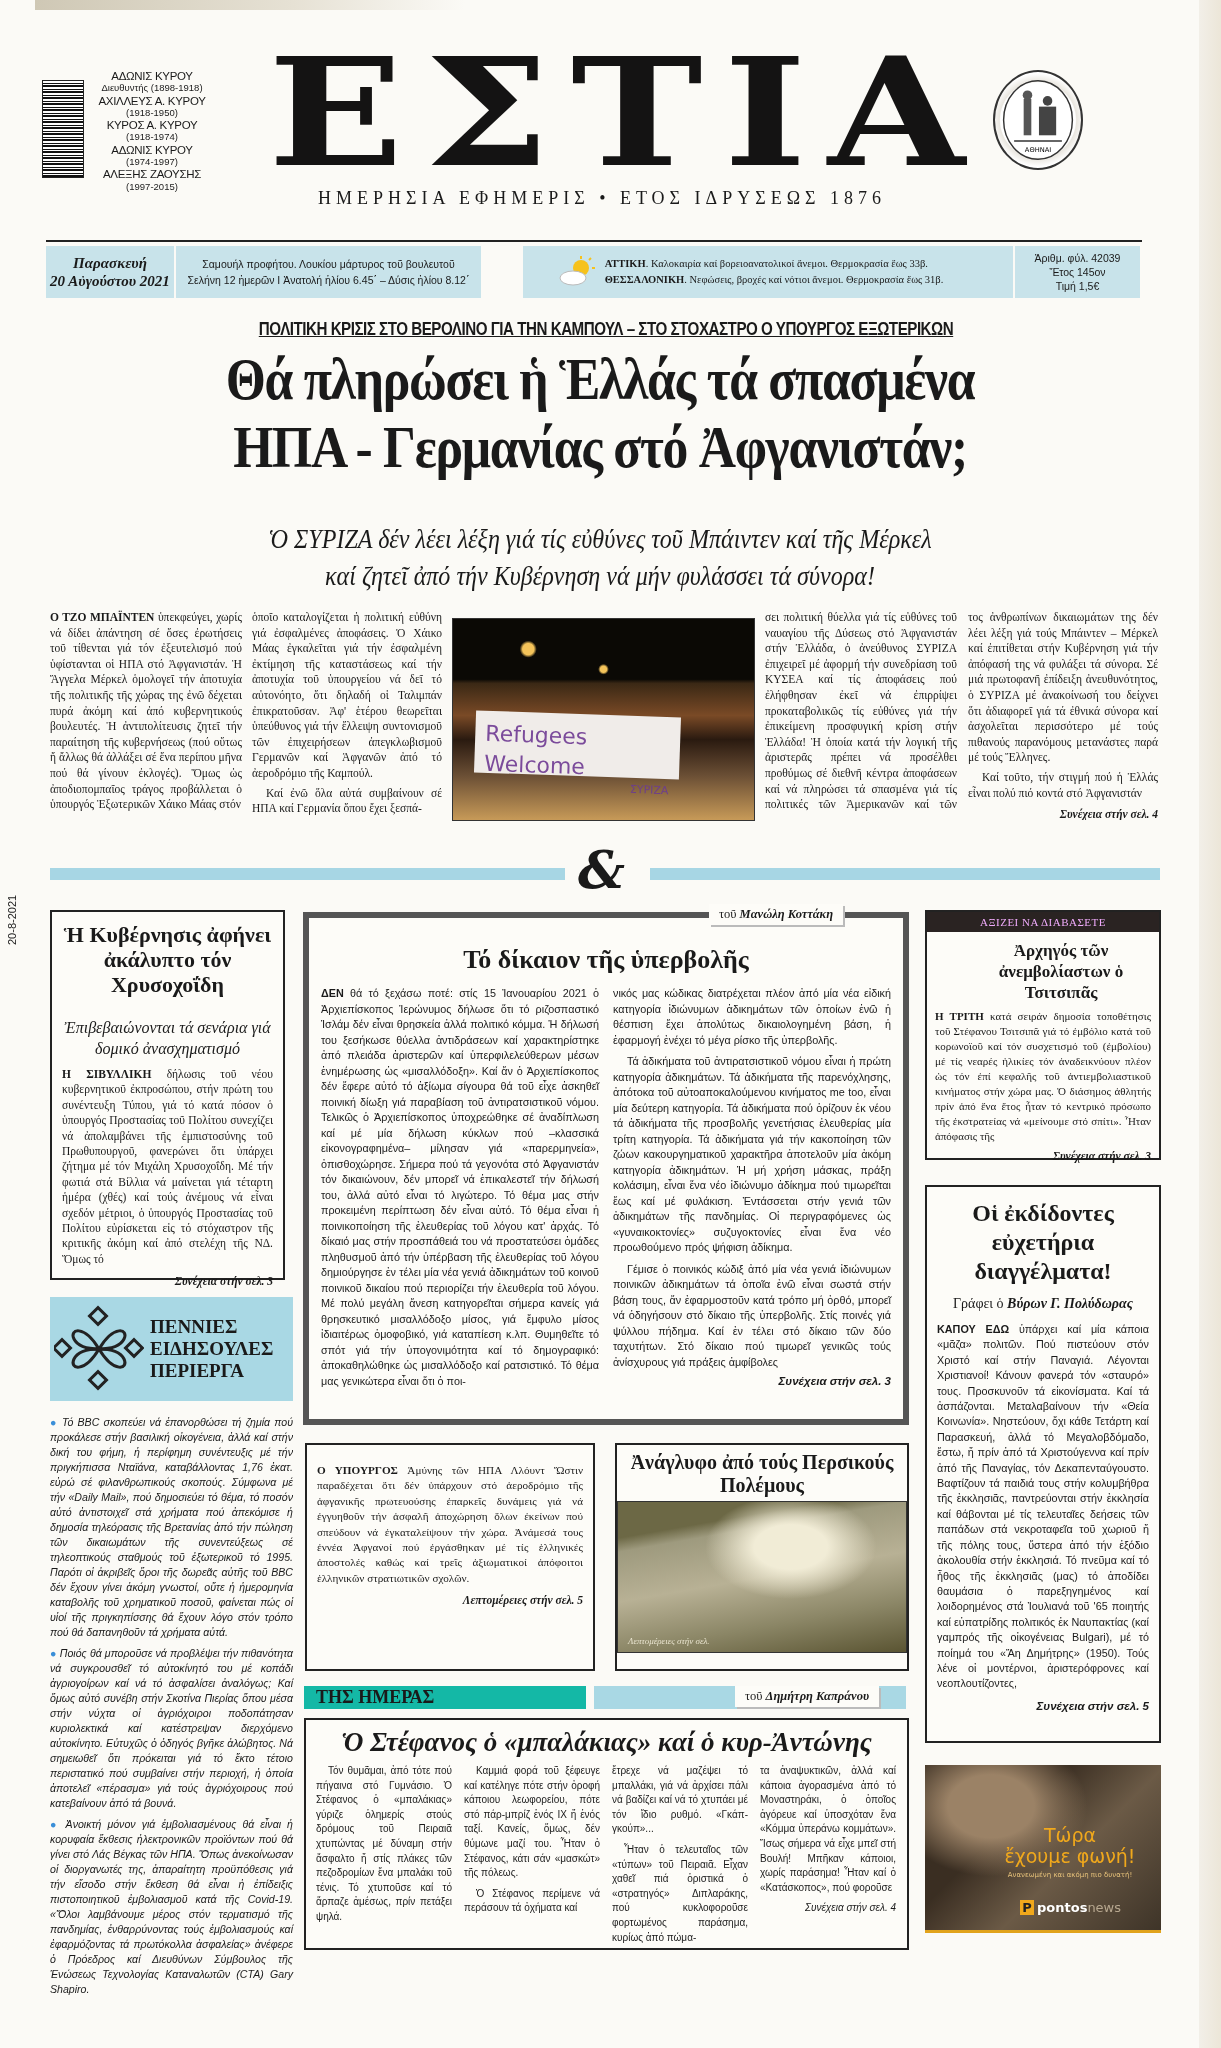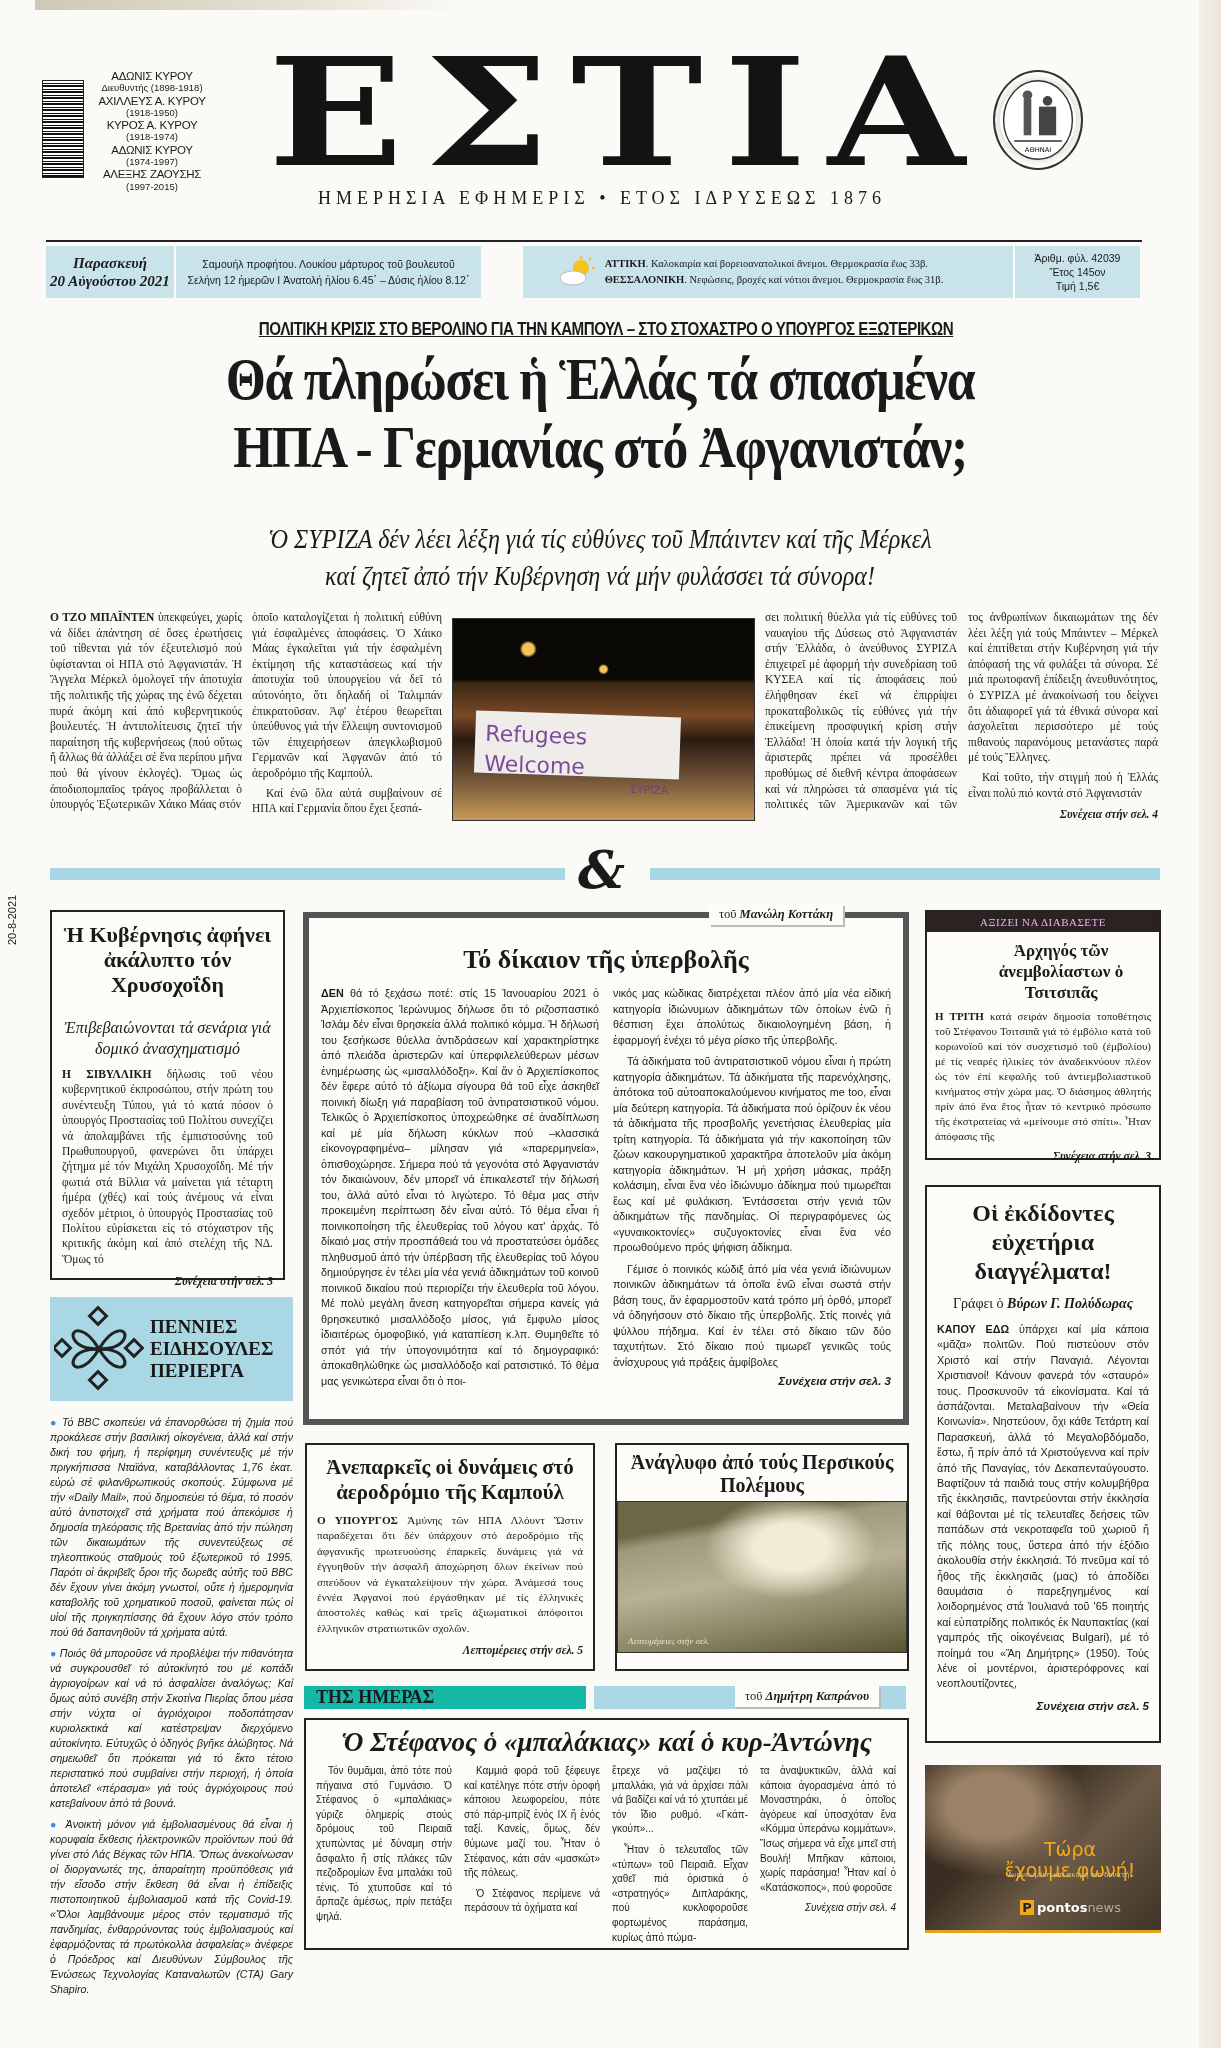--- a/index.html
+++ b/index.html
@@ -58,21 +58,21 @@
   .curiosities .txt { font-weight:bold; font-size:19px; line-height:22px; padding-left:6px; }
   .ital { font-style:italic; }
   .photo2 { position:absolute; left:617px; top:1501px; width:290px; height:152px; overflow:hidden; border:1px solid #333; background:
      radial-gradient(ellipse at 60% 30%,#f1ecd6 0 15%,transparent 35%),
      linear-gradient(170deg,#6c6845 0 18%,#9e9a7e 25%,#b8b195 50%,#8b8666 75%,#5a5432 100%); }
   .dayhdr { position:absolute; left:304px; top:1686px; width:282px; height:23px; background:#14b8a6; font-weight:bold; font-size:18px; padding-left:12px; line-height:23px; }
   .dayhdr2 { position:absolute; left:594px; top:1686px; width:312px; height:23px; background:#a9d8e4; }
   .ad { position:absolute; left:925px; top:1765px; width:236px; height:168px; background:
      radial-gradient(ellipse at 28% 25%,#9b8266 0 18%,transparent 40%),
      linear-gradient(135deg,#3a2e22 0 35%,#6b5a46 60%,#3e3428 100%); overflow:hidden; border-bottom:3px solid #e1a31c; }
-  .ad .slogan { position:absolute; left:70px; top:60px; width:150px; text-align:center; color:#f0a81c; font-family:"DejaVu Sans",sans-serif; font-size:19px; line-height:21px;margin-top:14px; }
+  .ad .slogan { position:absolute; left:70px; top:60px; width:150px; text-align:center; color:#f0a81c; font-family:"DejaVu Sans",sans-serif; font-size:19px; line-height:21px; }
   .ad .adsub { position:absolute; left:60px; top:106px; width:170px; text-align:center; color:#e7c27a; font-family:"DejaVu Sans",sans-serif; font-size:7px; }
   .ad .brand { position:absolute; left:95px; top:135px; color:#fff; font-family:"DejaVu Sans",sans-serif; font-weight:bold; font-size:13px; }
   .ad .brand .p { display:inline-block; background:#f0a81c; color:#222; width:14px; text-align:center; margin-right:3px; }
   .ad .brand .news { color:#b8a890; font-weight:normal; }
 </style>
 </head>
 <body>
 
 <div class="topstrip"></div>
 <div class="rightedge"></div>
@@ -255,21 +255,20 @@
     <div>ΠΕΡΙΕΡΓΑ</div>
   </div>
 </div>
 <div class="col sans ital" style="left:50px;top:1415px;width:243px;font-size:10.6px;line-height:15px;">
   <p><span style="color:#3a8fd8;">●</span> <span>Τό BBC σκοπεύει νά ἐπανορθώσει τή ζημία πού προκάλεσε στήν βασιλική οἰκογένεια, ἀλλά καί στήν δική του φήμη, ἡ περίφημη συνέντευξις μέ τήν πριγκήπισσα Νταϊάνα, καταβάλλοντας 1,76 ἑκατ. εὐρώ σέ φιλανθρωπικούς σκοπούς. Σύμφωνα μέ τήν «Daily Mail», πού δημοσιεύει τό θέμα, τό ποσόν αὐτό ἀντιστοιχεῖ στά χρήματα πού ἀπεκόμισε ἡ δημοσία τηλεόρασις τῆς Βρετανίας ἀπό τήν πώληση τῶν δικαιωμάτων τῆς συνεντεύξεως σέ τηλεοπτικούς σταθμούς τοῦ ἐξωτερικοῦ τό 1995. Παρότι οἱ ἀκριβεῖς ὅροι τῆς δωρεᾶς αὐτῆς τοῦ BBC δέν ἔχουν γίνει ἀκόμη γνωστοί, οὔτε ἡ ἡμερομηνία καταβολῆς τοῦ χρηματικοῦ ποσοῦ, φαίνεται πώς οἱ υἱοί τῆς πριγκηπίσσης θά ἔχουν λόγο στόν τρόπο πού θά δαπανηθοῦν τά χρήματα αὐτά.</span></p>
   <p style="margin-top:6px;"><span style="color:#3a8fd8;">●</span> <span>Ποιός θά μποροῦσε νά προβλέψει τήν πιθανότητα νά συγκρουσθεῖ τό αὐτοκίνητό του μέ κοπάδι ἀγριογοίρων καί νά τό ἀσφαλίσει ἀναλόγως; Καί ὅμως αὐτό συνέβη στήν Σκοτίνα Πιερίας ὅπου μέσα στήν νύχτα οἱ ἀγριόχοιροι ποδοπάτησαν κυριολεκτικά καί κατέστρεψαν διερχόμενο αὐτοκίνητο. Εὐτυχῶς ὁ ὁδηγός βγῆκε ἀλώβητος. Νά σημειωθεῖ ὅτι πρόκειται γιά τό ἕκτο τέτοιο περιστατικό πού συμβαίνει στήν περιοχή, ἡ ὁποία ἀποτελεῖ «πέρασμα» γιά τούς ἀγριόχοιρους πού κατεβαίνουν ἀπό τά βουνά.</span></p>
   <p style="margin-top:6px;"><span style="color:#3a8fd8;">●</span> <span>Ἀνοικτή μόνον γιά ἐμβολιασμένους θά εἶναι ἡ κορυφαία ἔκθεσις ἠλεκτρονικῶν προϊόντων πού θά γίνει στό Λάς Βέγκας τῶν ΗΠΑ. Ὅπως ἀνεκοίνωσαν οἱ διοργανωτές της, ἀπαραίτητη προϋπόθεσις γιά τήν εἴσοδο στήν ἔκθεση θά εἶναι ἡ ἐπίδειξις πιστοποιητικοῦ ἐμβολιασμοῦ κατά τῆς Covid-19. «Ὅλοι λαμβάνουμε μέρος στόν τερματισμό τῆς πανδημίας, ἐνθαρρύνοντας τούς ἐμβολιασμούς καί ἐφαρμόζοντας τά πρωτόκολλα ἀσφαλείας» ἀνέφερε ὁ Πρόεδρος καί Διευθύνων Σύμβουλος τῆς Ἑνώσεως Τεχνολογίας Καταναλωτῶν (CTA) Gary Shapiro.</span></p>
 </div>
 
 <div class="box" style="left:305px;top:1443px;width:290px;height:228px;padding:10px 10px;">
-  <div class="boxtitle" style="font-size:21px;line-height:25px;">Ἀνεπαρκεῖς οἱ δυνάμεις στό ἀεροδρόμιο τῆς Καμπούλ</div>
   <div class="col" style="position:static;margin-top:8px;font-size:11.2px;line-height:15.4px;">
     <b>Ο ΥΠΟΥΡΓΟΣ</b> <span>Ἀμύνης τῶν ΗΠΑ Λλόυντ Ὤστιν παραδέχεται ὅτι δέν ὑπάρχουν στό ἀεροδρόμιο τῆς ἀφγανικῆς πρωτευούσης ἐπαρκεῖς δυνάμεις γιά νά ἐγγυηθοῦν τήν ἀσφαλῆ ἀποχώρηση ὅλων ἐκείνων πού σπεύδουν νά ἐγκαταλείψουν τήν χώρα. Ἀνάμεσά τους ἐννέα Ἀφγανοί πού ἐργάσθηκαν μέ τίς ἑλληνικές ἀποστολές καθώς καί τρεῖς ἀξιωματικοί ἀπόφοιτοι ἑλληνικῶν στρατιωτικῶν σχολῶν.</span>
   </div>
   <div class="cont" style="margin-top:8px;">Λεπτομέρειες στήν σελ. 5</div>
 </div>
 
 <div class="box" style="left:615px;top:1443px;width:294px;height:228px;">
   <div class="boxtitle" style="font-size:20px;line-height:23px;padding-top:6px;">Ἀνάγλυφο ἀπό τούς Περσικούς Πολέμους</div>
 </div>
 <div class="photo2">

